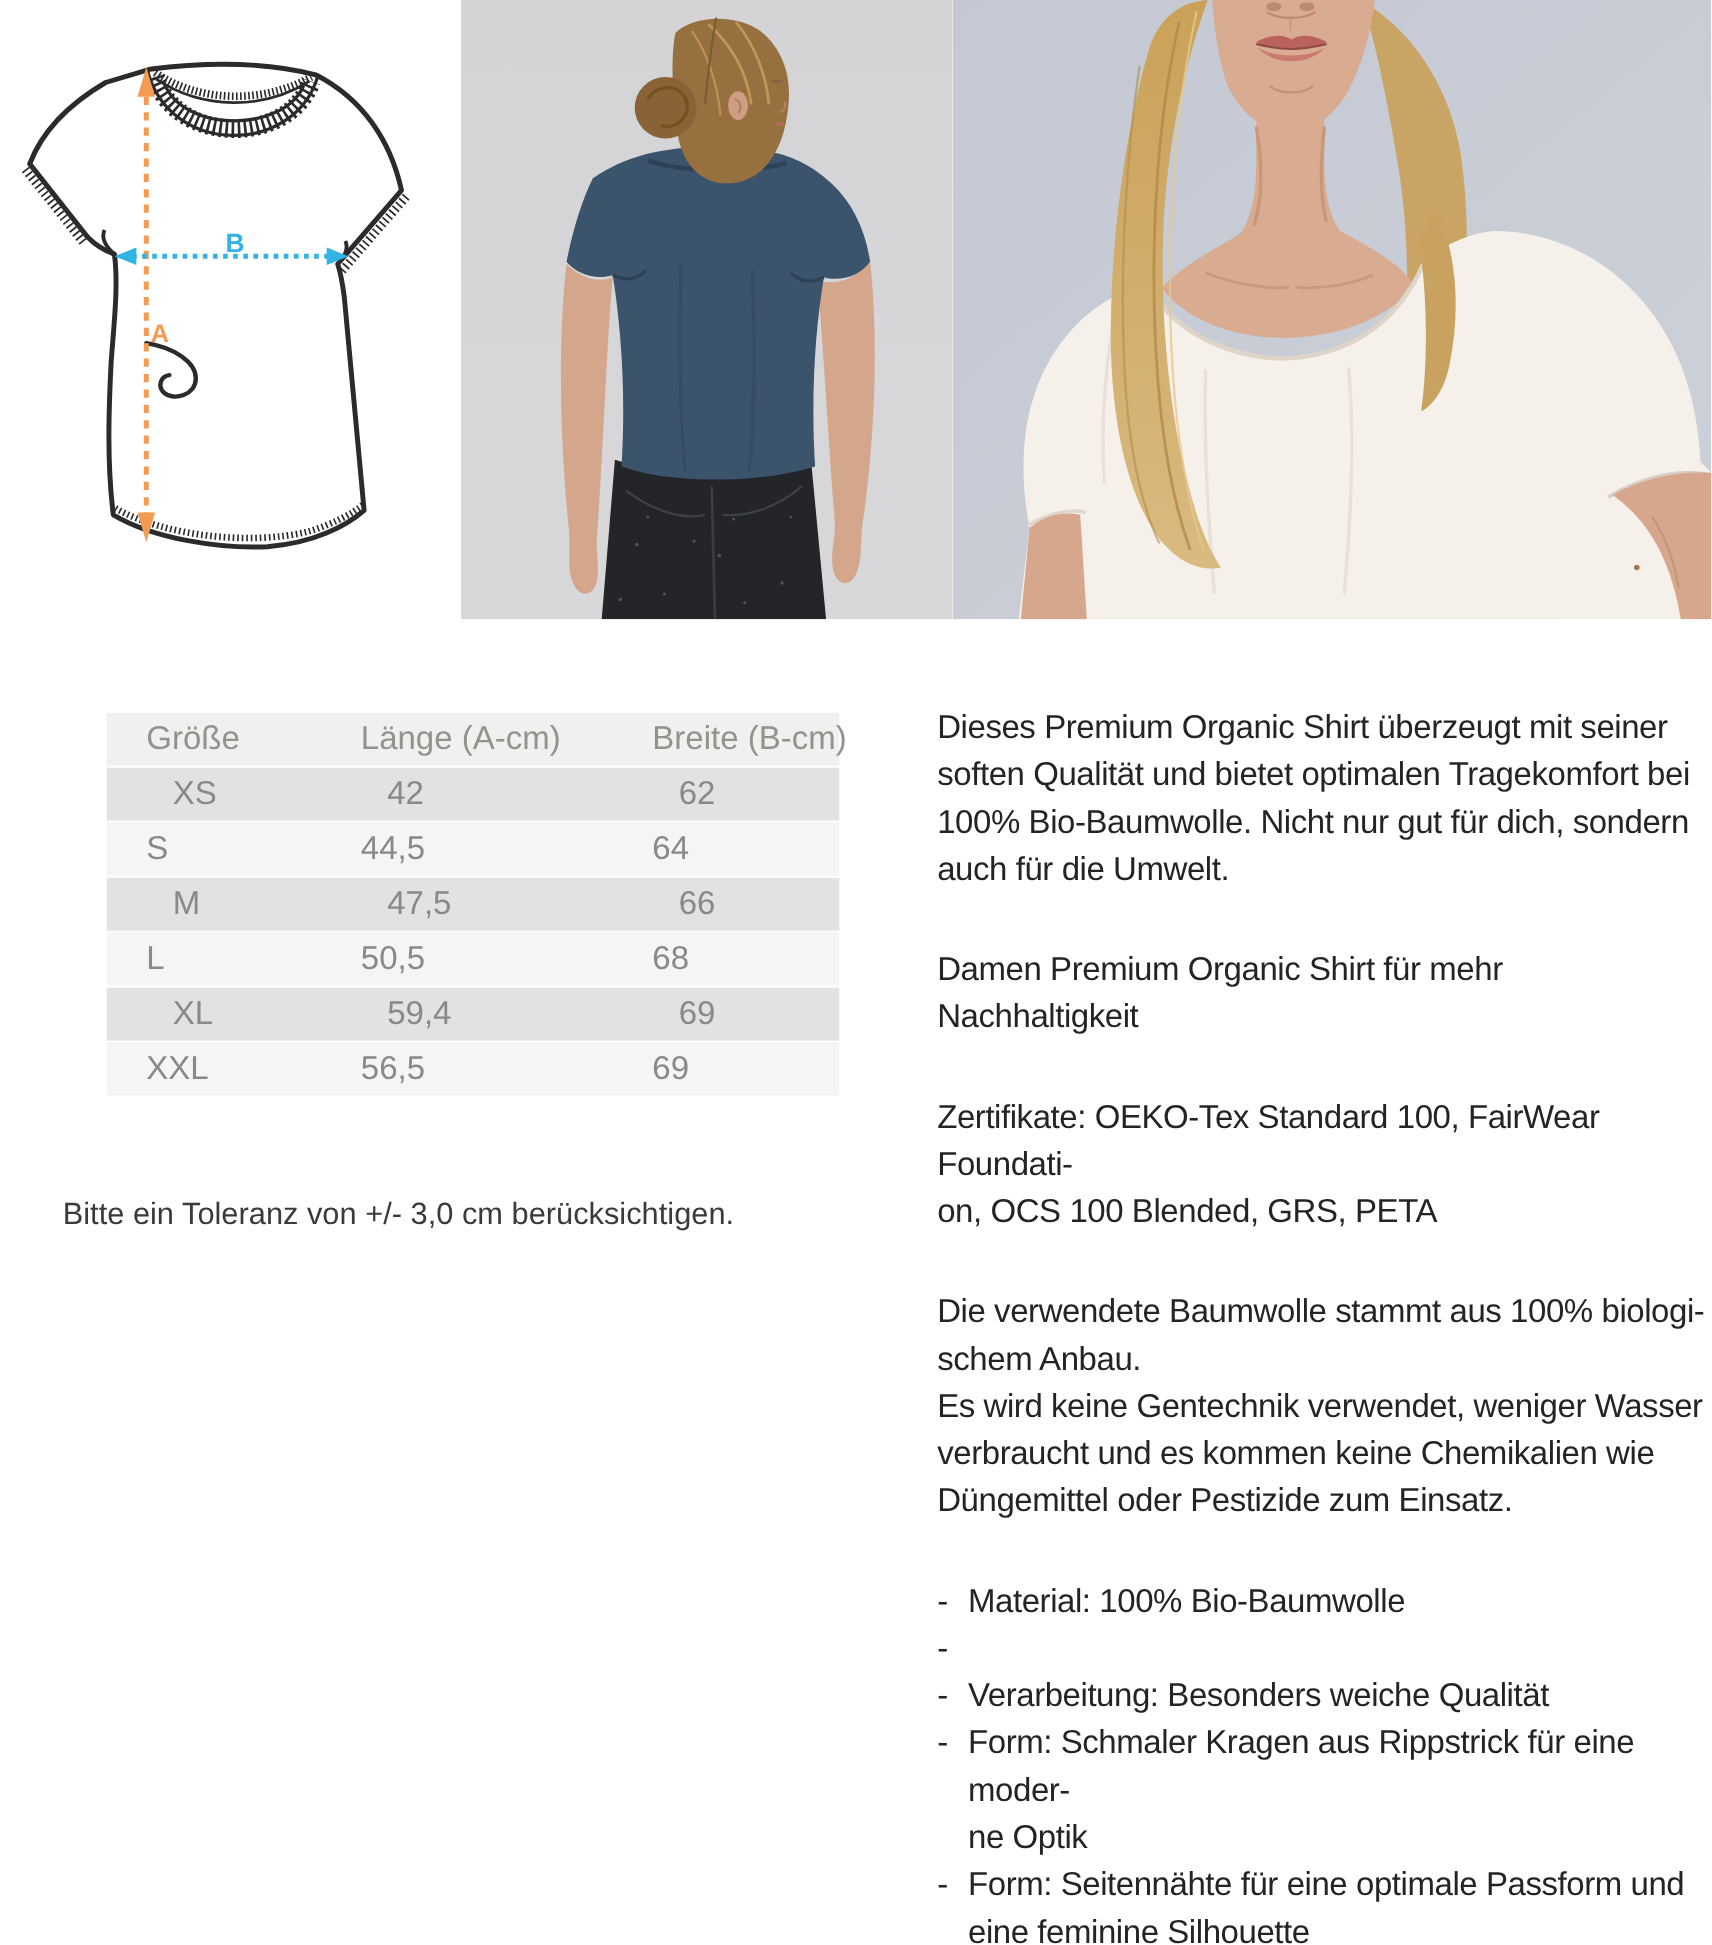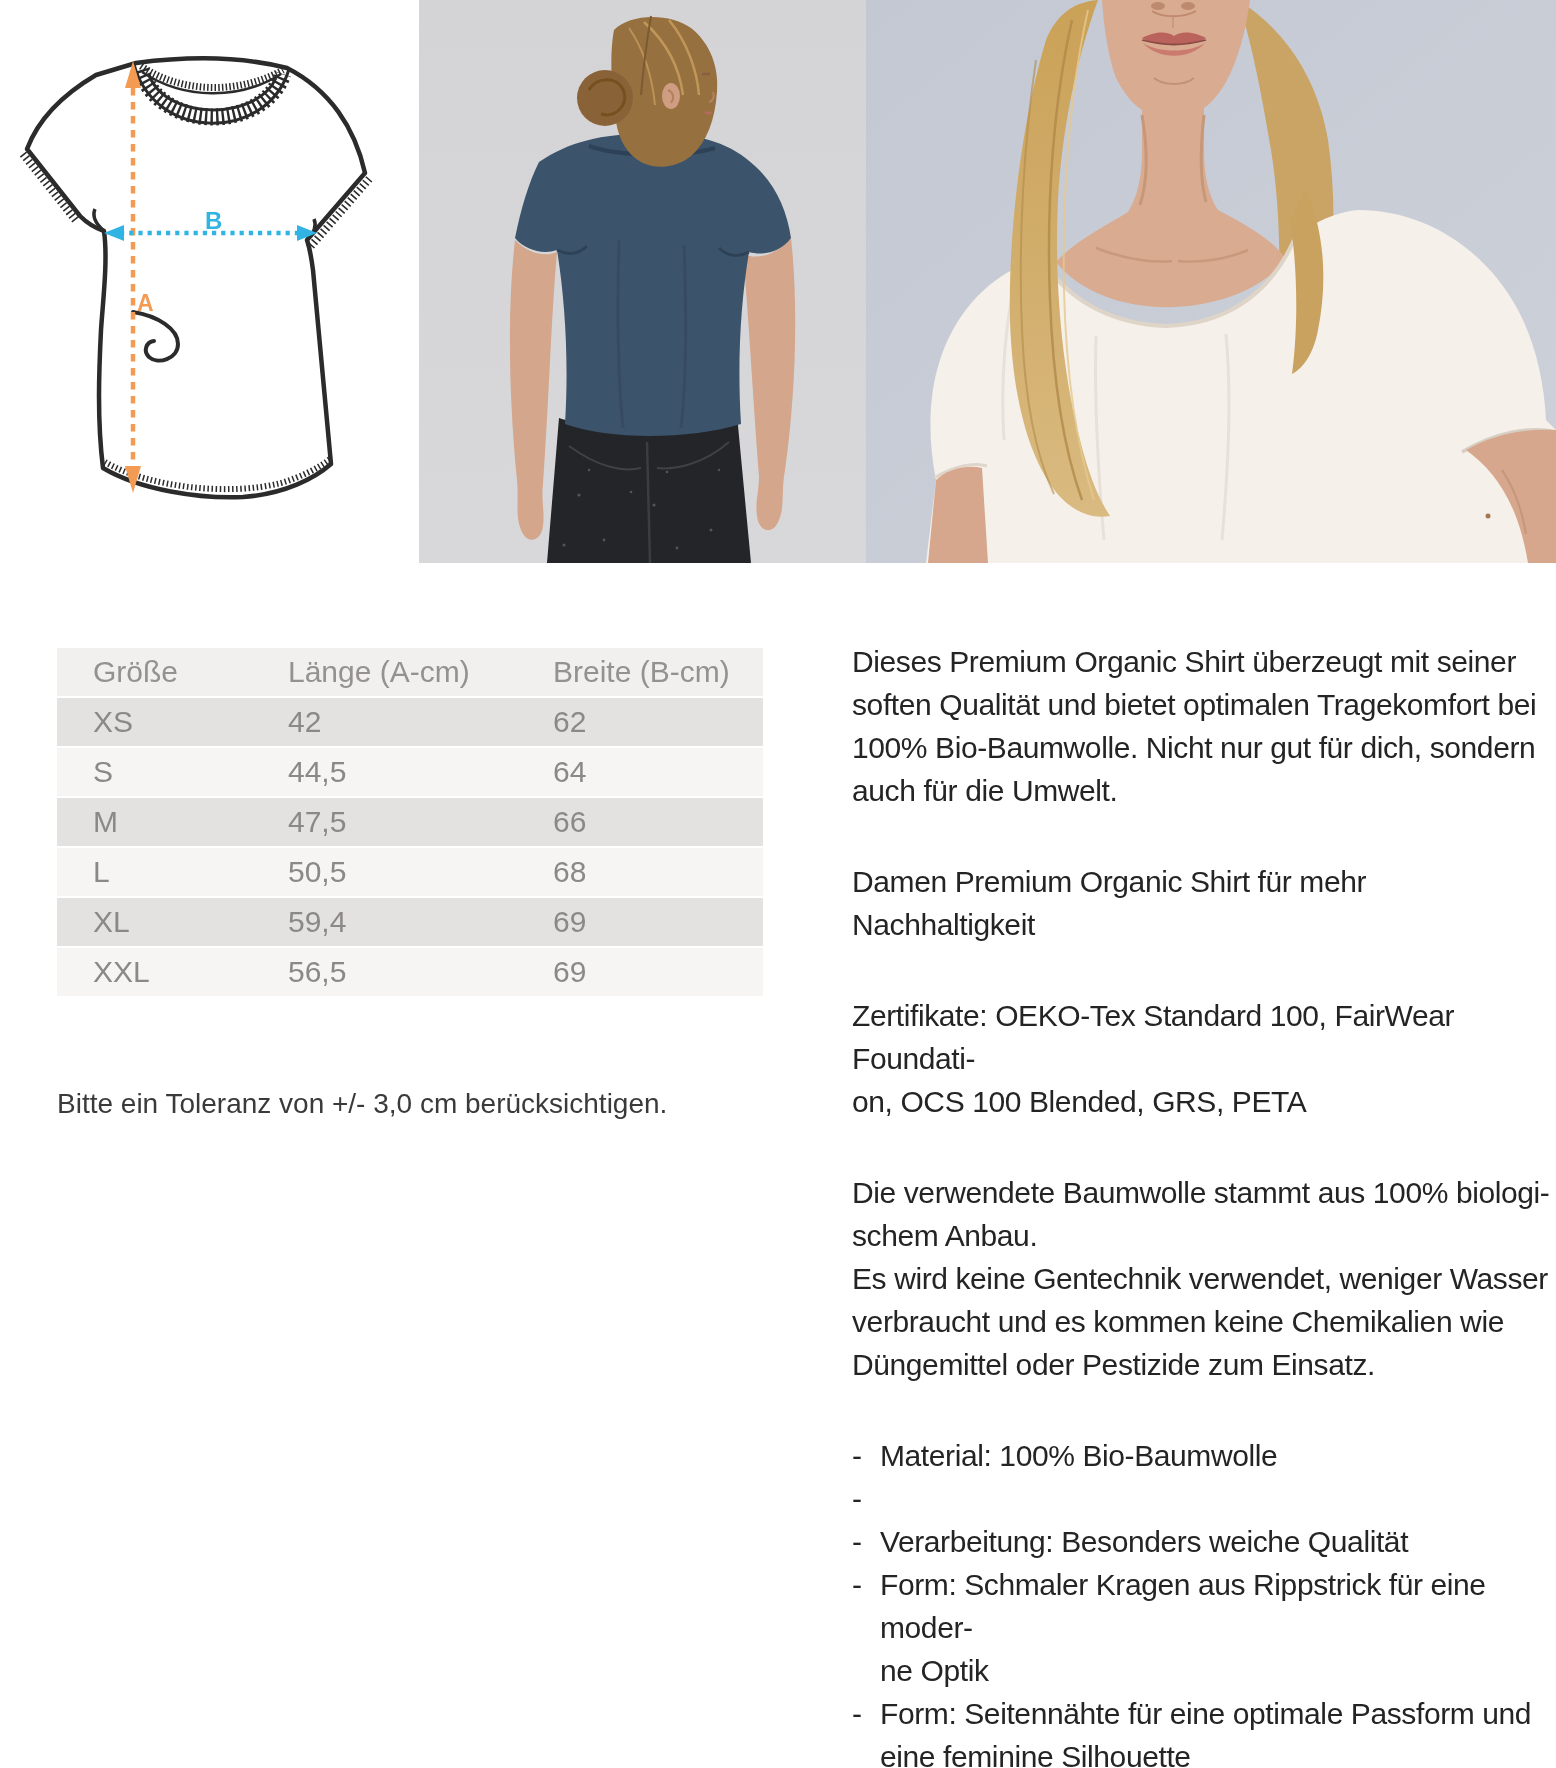--- a/index.html
+++ b/index.html
@@ -8,24 +8,24 @@
   .abs{position:absolute;}
   
   #gallery{left:0;top:0;width:1556px;height:563px;}
   #diagram-box{left:0;top:0;width:419px;height:563px;background:#fff;}
   #photo-back-box{left:419px;top:0;width:447px;height:563px;}
   #photo-front-box{left:866px;top:0;width:690px;height:563px;}
   figure{margin:0;}
   
   #size-table{left:57px;top:648px;width:706px;font-size:30px;}
   .trow{display:grid;grid-template-columns:195px 265px 246px;height:48px;line-height:48px;
-        border-bottom:2px solid #ffffff;}
+        border-bottom:2px solid #ffffff;margin-left:40px;}
   .trow > div{padding-left:36px;white-space:nowrap;}
   .thead{background:#f1f0ee;color:#94928f;}
-  .rdark{background:#e4e2e0;color:#8b8987;}
+  .rdark{background:#e4e2e0;color:#8b8987;padding-left:24px;}
   .rlight{background:#f6f5f3;color:#8b8987;}
   
   #tolerance{left:57px;top:1088px;width:720px;font-size:28px;color:#3a3a3a;}
   
   #rcol{left:852px;top:640px;width:700px;color:#242424;font-size:30px;line-height:43px;
         letter-spacing:-0.4px;}
   #rcol p{margin:0 0 48px 0;white-space:pre-line;}
   #rcol ul{margin:0;padding:0;list-style:none;}
   #rcol li{display:flex;}
   #rcol li .dash{width:16px;flex:0 0 16px;}

